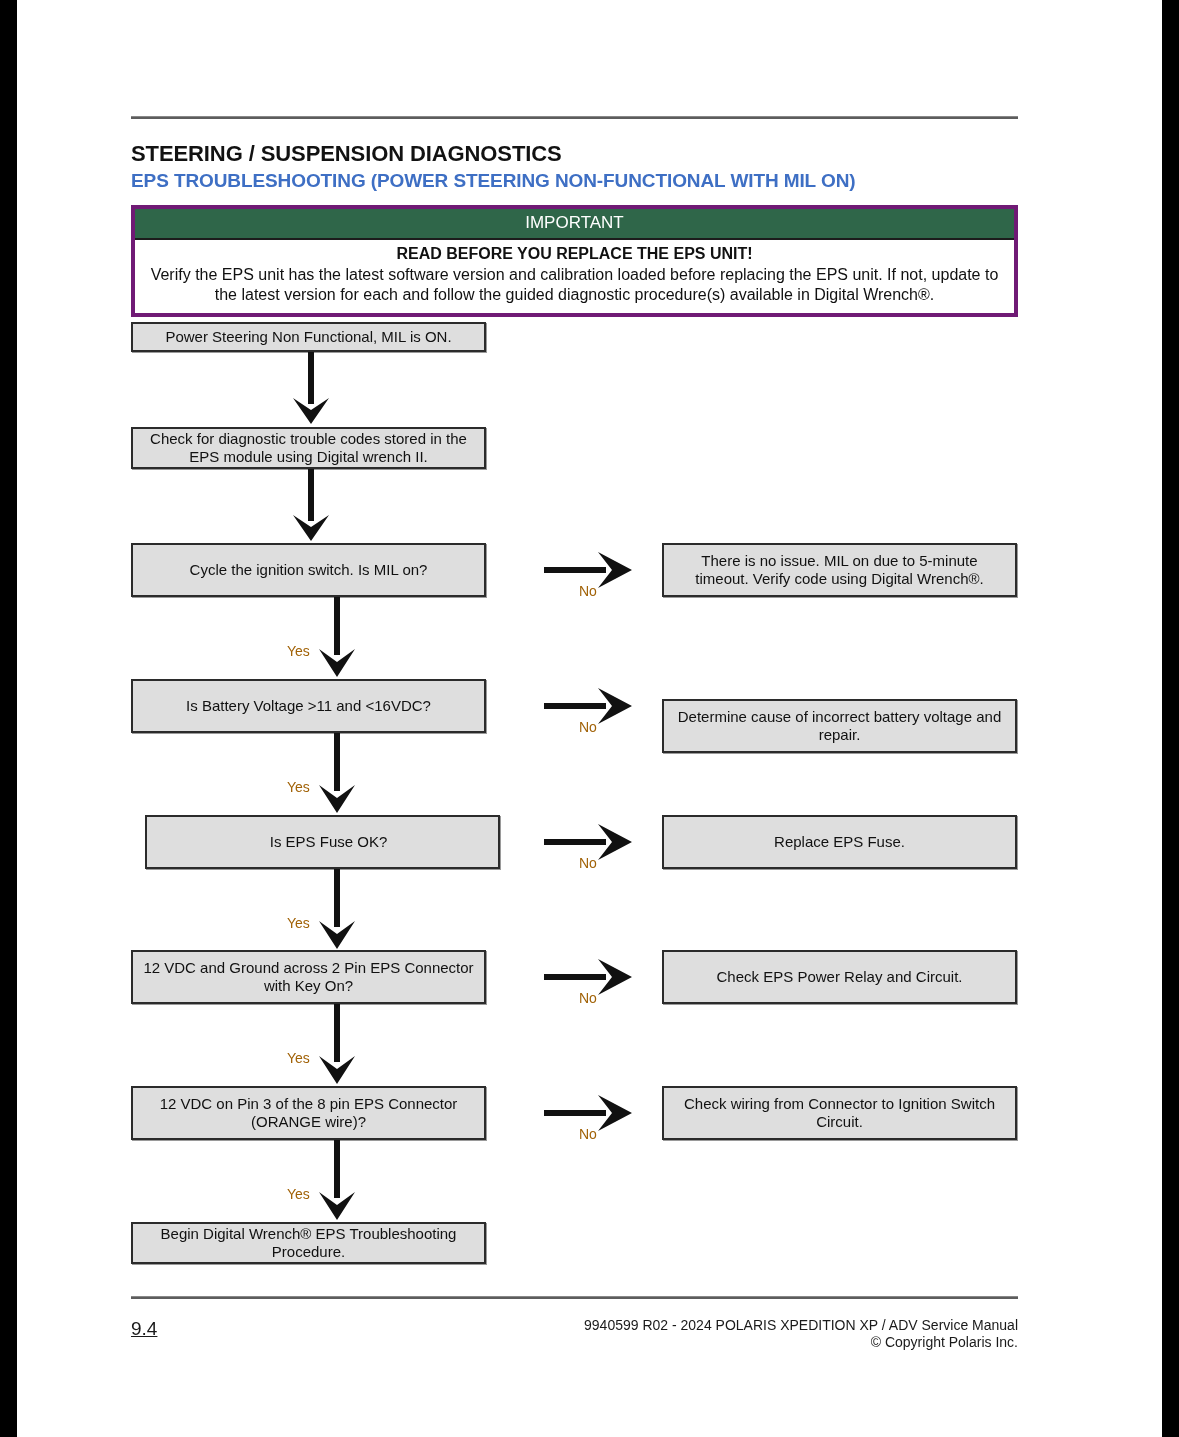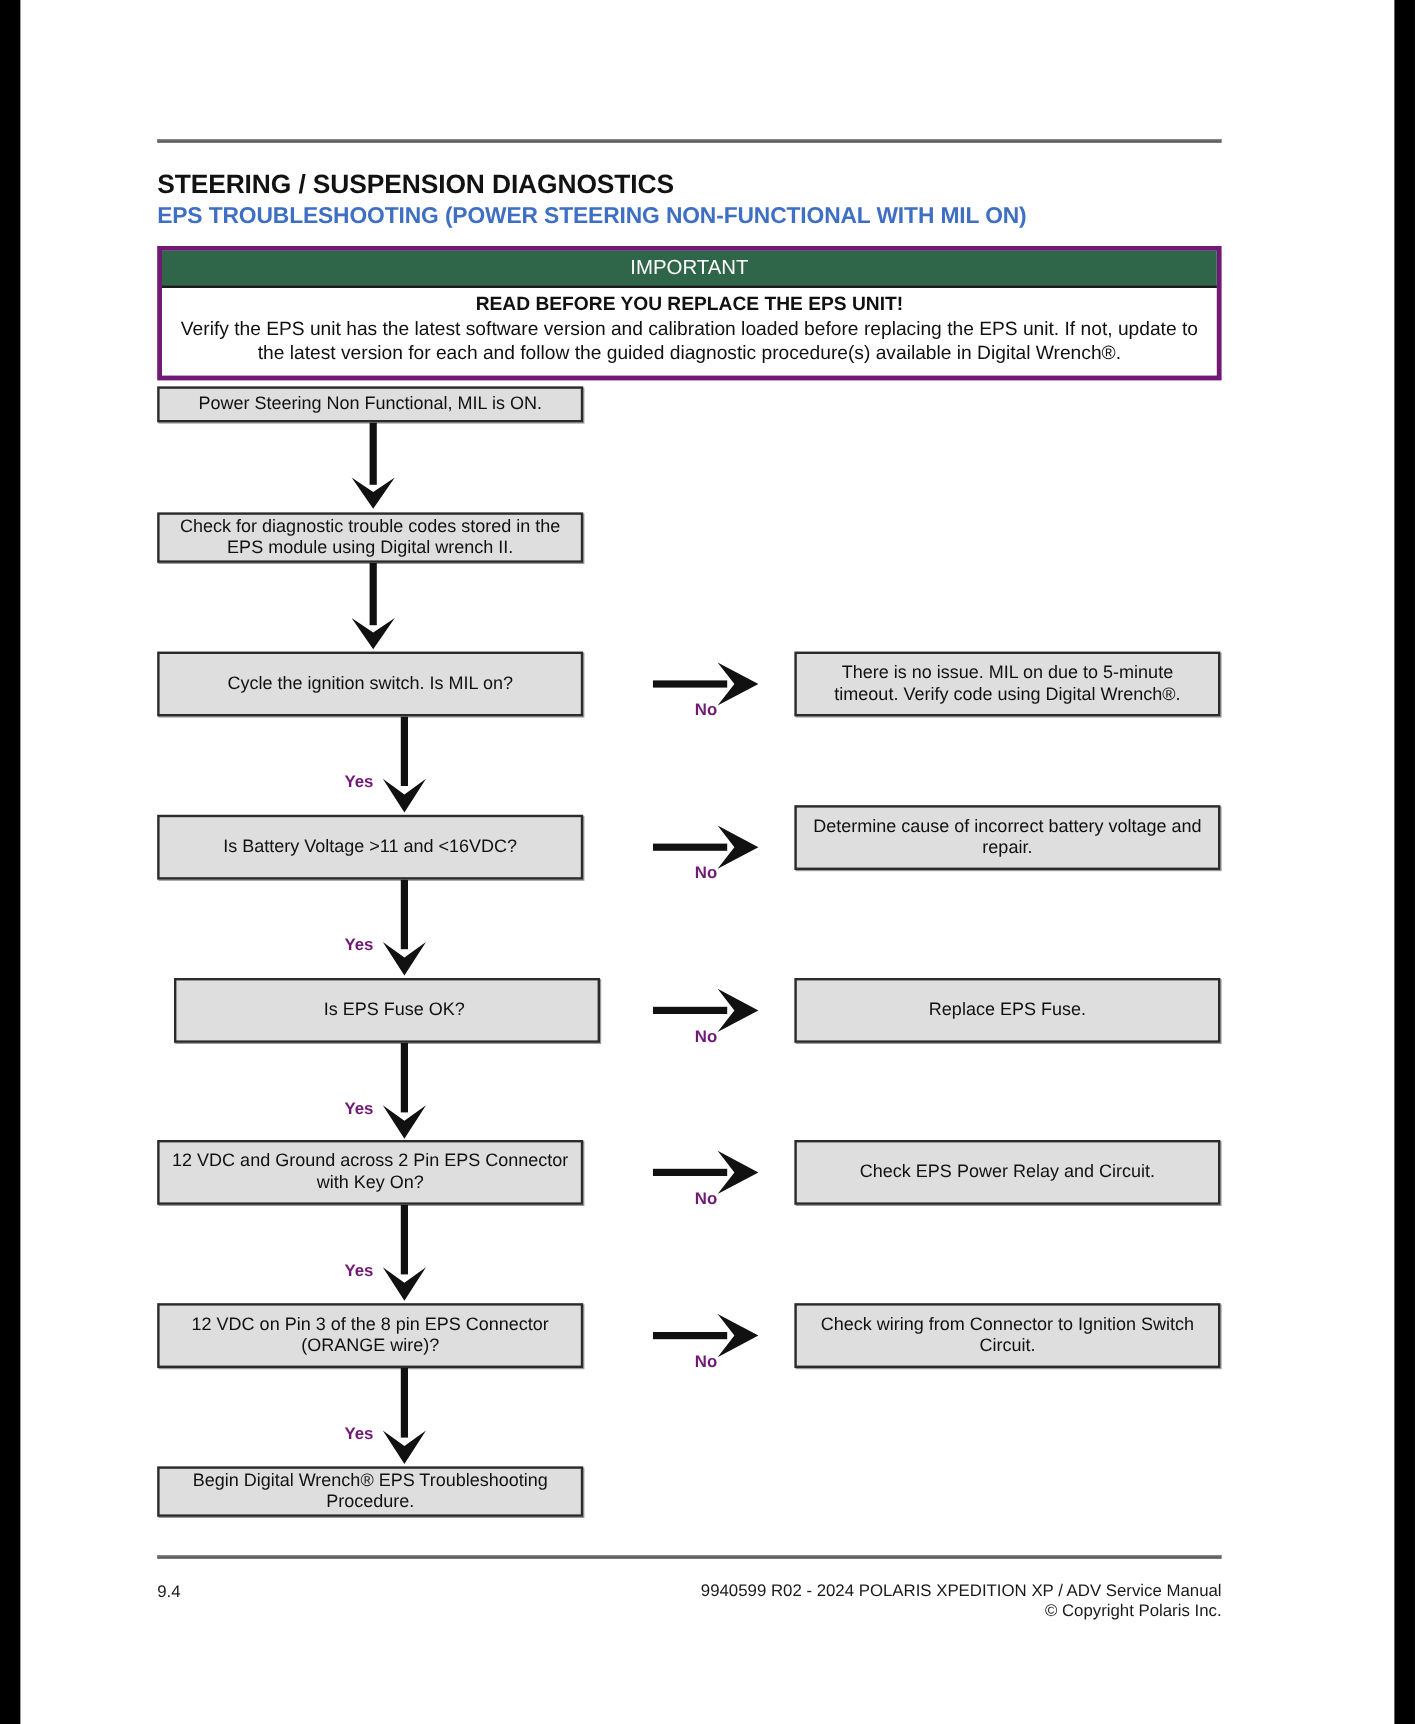--- a/index.html
+++ b/index.html
@@ -97,22 +97,22 @@
     font-size: 15px;
     color: #111;
     line-height: 1.22;
     padding: 2px 8px;
   }
   .node span { display: block; }
 
   .edge-label {
     position: absolute;
     font-size: 14px;
-    font-weight: bold;
-    color: #701a75;
+    font-weight: normal;
+    color: #a16207;
   }
   .arrow { position: absolute; }
 </style>
 </head>
 <body>
 
 <div class="page">
 
   <div class="head-rule"></div>
 
@@ -142,21 +142,21 @@
       <span>Cycle the ignition switch. Is MIL on?</span>
     </div>
     <div class="node" style="left:645px; top:543px; width:355px; height:54px; flex-direction:column;">
       <span>There is no issue. MIL on due to 5-minute</span>
       <span>timeout. Verify code using Digital Wrench®.</span>
     </div>
 
     <div class="node" style="left:114px; top:679px; width:355px; height:54px;">
       <span>Is Battery Voltage &gt;11 and &lt;16VDC?</span>
     </div>
-    <div class="node" style="left:645px; top:671px; width:355px; height:54px; flex-direction:column;justify-content:center;">
+    <div class="node" style="left:645px; top:699px; width:355px; height:54px; flex-direction:column;justify-content:center;">
       <span>Determine cause of incorrect battery voltage and</span>
       <span>repair.</span>
     </div>
 
     <div class="node" style="left:128px; top:815px; width:355px; height:54px;padding-left:20px;">
       <span>Is EPS Fuse OK?</span>
     </div>
     <div class="node" style="left:645px; top:815px; width:355px; height:54px;">
       <span>Replace EPS Fuse.</span>
     </div>
@@ -249,17 +249,17 @@
 
     <svg class="arrow" style="left:298px; top:1140px;" width="44" height="84" viewBox="0 0 44 84">
       <rect x="19" y="0" width="6" height="58" fill="#111"></rect>
       <path d="M4 52 L22 80 L40 52 L22 65 Z" fill="#111"></path>
     </svg>
     <div class="edge-label" style="left:270px; top:1186px;">Yes</div>
 
   </div>
 
   <div class="head-rule" style="top:1296px;"></div>
-  <div style="position:absolute; left:114px; top:1318px; font-size:14px; color:#1a1a1a;">9.4</div>
+  <div style="position:absolute; left:114px; top:1318px; font-size:19px; color:#1a1a1a;text-decoration:underline;">9.4</div>
   <div style="position:absolute; right:144px; top:1317px; font-size:14px; color:#1a1a1a; text-align:center;">9940599 R02 - 2024 POLARIS XPEDITION XP / ADV Service Manual</div>
   <div style="position:absolute; right:144px; top:1334px; font-size:14px; color:#1a1a1a; text-align:right;">© Copyright Polaris Inc.</div>
 
 </div>
 
 </body></html>

